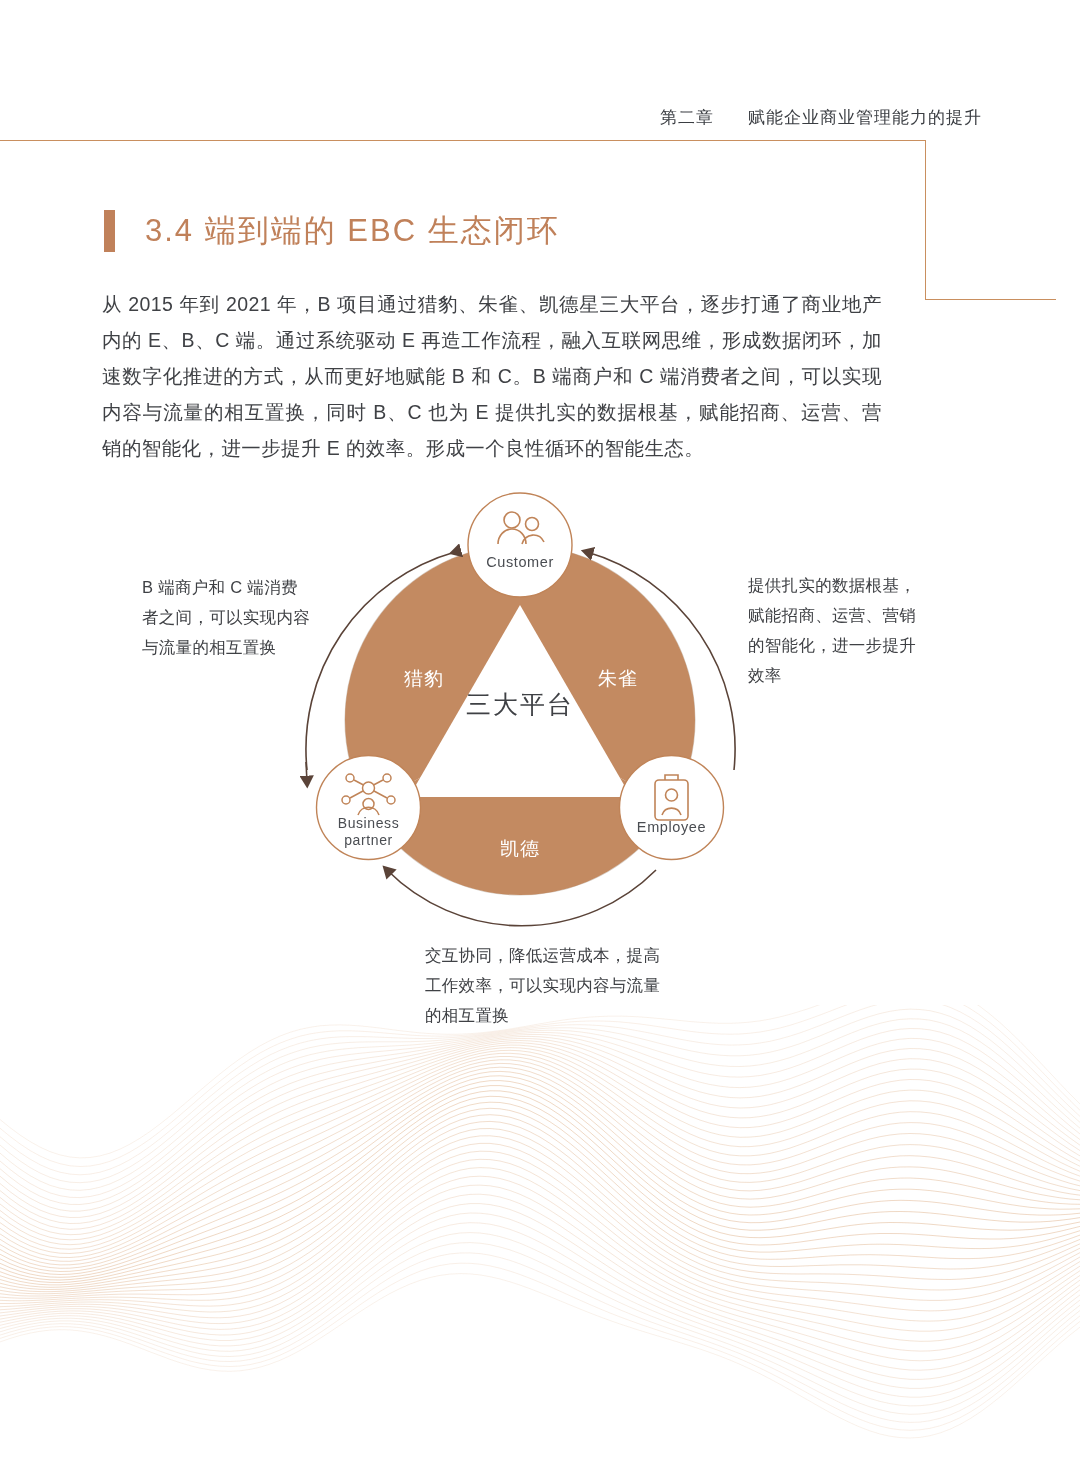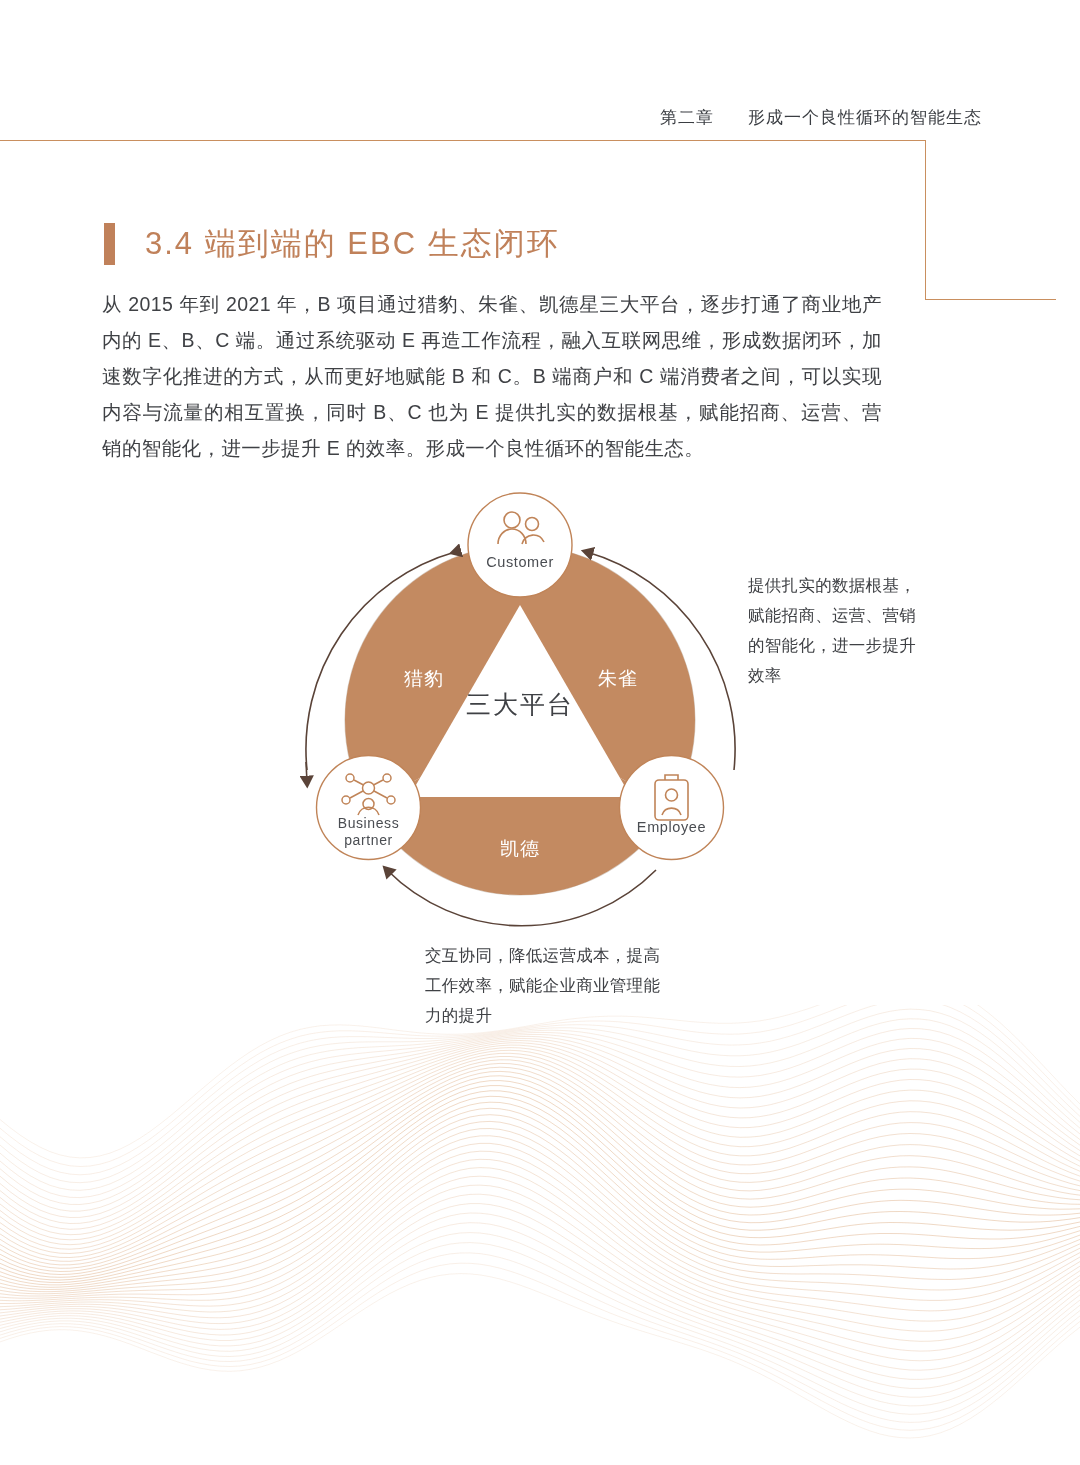--- a/index.html
+++ b/index.html
@@ -51,21 +51,21 @@
     top: 159px;
     width: 130px;
     height: 1px;
     background: #c98f5f;
   }
 
   
   .section-title-wrap {
     position: absolute;
     left: 104px;
-    top: 223px;
+    top: 210px;
     display: flex;
     align-items: center;
     justify-content: flex-end;
   }
   .title-bar {
     width: 11px;
     height: 42px;
     background: #c0815a;
     margin-right: 30px;
   }
@@ -118,21 +118,21 @@
     left: 0;
     bottom: 0;
     width: 1080px;
     height: 460px;
   }
 </style>
 </head>
 <body>
 
 <div class="header-chapter">
-  <span class="ch-num">第二章</span><span>形成一个良性循环的智能生态</span>
+  <span class="ch-num">第二章</span><span>赋能企业商业管理能力的提升</span>
 </div>
 <div class="header-rule"></div>
 <div class="header-corner"></div>
 
 <div class="section-title-wrap">
   <div class="title-bar"></div>
   <div class="section-title">3.4  端到端的 EBC 生态闭环</div>
 </div>
 
 <div class="body-text">从 2015 年到 2021 年，B 项目通过猎豹、朱雀、凯德星三大平台，逐步打通了商业地产内的 E、B、C 端。通过系统驱动 E 再造工作流程，融入互联网思维，形成数据闭环，加速数字化推进的方式，从而更好地赋能 B 和 C。B 端商户和 C 端消费者之间，可以实现内容与流量的相互置换，同时 B、C 也为 E 提供扎实的数据根基，赋能招商、运营、营销的智能化，进一步提升 E 的效率。形成一个良性循环的智能生态。</div>
@@ -217,22 +217,23 @@
       <path d="M 355 82 A 205 205 0 0 0 207 300" marker-start="url(#arrowA)"></path>
       <path d="M 207 295 L 207 305" stroke="none"></path>
       <path d="M 206 292 L 207 312" marker-end="url(#arrowA)"></path>
 
       <path d="M 634 300 A 205 205 0 0 0 487 82" marker-end="url(#arrowA)"></path>
 
       <path d="M 556 400 A 190 190 0 0 1 287 400" marker-end="url(#arrowA)"></path>
     </g>
   </svg>
 
+  <div class="note note-left">B 端商户和 C 端消费者之间，可以实现内容与流量的相互置换</div>
   <div class="note note-right">提供扎实的数据根基，赋能招商、运营、营销的智能化，进一步提升效率</div>
-  <div class="note note-bottom">交互协同，降低运营成本，提高工作效率，赋能企业商业管理能力的提升</div>
+  <div class="note note-bottom">交互协同，降低运营成本，提高工作效率，可以实现内容与流量的相互置换</div>
 </div>
 
 <svg class="waves" viewBox="0 0 1080 460" preserveAspectRatio="none">
   <g fill="none" stroke="#e0b590" stroke-width="0.8" opacity="0.85">
 
     <g id="wavegroup">
         <path d="M0.0,114.5 L10.0,122.6 L20.0,130.0 L30.0,136.5 L40.0,142.1 L50.0,146.6 L60.0,149.9 L70.0,152.0 L80.0,152.9 L90.0,152.5 L100.0,150.9 L110.0,148.1 L120.0,144.1 L130.0,139.1 L140.0,133.2 L150.0,126.5 L160.0,119.0 L170.0,111.1 L180.0,102.7 L190.0,94.2 L200.0,85.6 L210.0,77.1 L220.0,68.9 L230.0,61.0 L240.0,53.7 L250.0,46.9 L260.0,40.9 L270.0,35.6 L280.0,31.1 L290.0,27.3 L300.0,24.4 L310.0,22.3 L320.0,20.8 L330.0,20.1 L340.0,19.9 L350.0,20.2 L360.0,20.9 L370.0,21.9 L380.0,23.1 L390.0,24.4 L400.0,25.7 L410.0,26.8 L420.0,27.9 L430.0,28.6 L440.0,29.1 L450.0,29.3 L460.0,29.2 L470.0,28.7 L480.0,27.9 L490.0,26.8 L500.0,25.5 L510.0,24.0 L520.0,22.3 L530.0,20.6 L540.0,18.8 L550.0,17.1 L560.0,15.5 L570.0,14.1 L580.0,13.0 L590.0,12.1 L600.0,11.5 L610.0,11.1 L620.0,11.1 L630.0,11.4 L640.0,11.9 L650.0,12.7 L660.0,13.6 L670.0,14.5 L680.0,15.5 L690.0,16.5 L700.0,17.3 L710.0,17.9 L720.0,18.3 L730.0,18.3 L740.0,17.9 L750.0,17.1 L760.0,15.8 L770.0,14.1 L780.0,11.9 L790.0,9.3 L800.0,6.3 L810.0,3.1 L820.0,-0.5 L830.0,-4.1 L840.0,-7.8 L850.0,-11.3 L860.0,-14.7 L870.0,-17.7 L880.0,-20.2 L890.0,-22.1 L900.0,-23.3 L910.0,-23.7 L920.0,-23.1 L930.0,-21.6 L940.0,-19.1 L950.0,-15.5 L960.0,-10.8 L970.0,-5.1 L980.0,1.5 L990.0,9.2 L1000.0,17.6 L1010.0,26.8 L1020.0,36.5 L1030.0,46.8 L1040.0,57.3 L1050.0,67.9 L1060.0,78.6 L1070.0,89.0 L1080.0,99.0" opacity="0.28"></path>
         <path d="M0.0,123.2 L10.0,131.4 L20.0,138.9 L30.0,145.5 L40.0,151.0 L50.0,155.5 L60.0,158.7 L70.0,160.8 L80.0,161.5 L90.0,161.0 L100.0,159.2 L110.0,156.3 L120.0,152.1 L130.0,147.0 L140.0,140.9 L150.0,134.1 L160.0,126.5 L170.0,118.5 L180.0,110.1 L190.0,101.5 L200.0,92.8 L210.0,84.3 L220.0,76.1 L230.0,68.2 L240.0,60.9 L250.0,54.1 L260.0,48.0 L270.0,42.7 L280.0,38.1 L290.0,34.3 L300.0,31.2 L310.0,28.9 L320.0,27.3 L330.0,26.3 L340.0,25.8 L350.0,25.8 L360.0,26.2 L370.0,26.8 L380.0,27.6 L390.0,28.5 L400.0,29.3 L410.0,30.1 L420.0,30.7 L430.0,31.0 L440.0,31.2 L450.0,31.0 L460.0,30.6 L470.0,29.9 L480.0,28.9 L490.0,27.7 L500.0,26.4 L510.0,24.9 L520.0,23.3 L530.0,21.8 L540.0,20.3 L550.0,19.0 L560.0,17.8 L570.0,16.9 L580.0,16.3 L590.0,16.0 L600.0,16.0 L610.0,16.3 L620.0,16.9 L630.0,17.9 L640.0,19.0 L650.0,20.4 L660.0,21.9 L670.0,23.4 L680.0,24.9 L690.0,26.3 L700.0,27.5 L710.0,28.4 L720.0,29.0 L730.0,29.2 L740.0,29.0 L750.0,28.2 L760.0,27.0 L770.0,25.2 L780.0,23.0 L790.0,20.3 L800.0,17.1 L810.0,13.7 L820.0,10.0 L830.0,6.2 L840.0,2.3 L850.0,-1.4 L860.0,-4.9 L870.0,-8.1 L880.0,-10.7 L890.0,-12.8 L900.0,-14.1 L910.0,-14.6 L920.0,-14.1 L930.0,-12.7 L940.0,-10.2 L950.0,-6.7 L960.0,-2.1 L970.0,3.5 L980.0,10.1 L990.0,17.6 L1000.0,25.9 L1010.0,34.9 L1020.0,44.5 L1030.0,54.5 L1040.0,64.7 L1050.0,75.1 L1060.0,85.4 L1070.0,95.5 L1080.0,105.3" opacity="0.30"></path>
         <path d="M0.0,131.7 L10.0,140.0 L20.0,147.6 L30.0,154.1 L40.0,159.7 L50.0,164.1 L60.0,167.2 L70.0,169.1 L80.0,169.8 L90.0,169.1 L100.0,167.2 L110.0,164.1 L120.0,159.9 L130.0,154.6 L140.0,148.4 L150.0,141.4 L160.0,133.8 L170.0,125.7 L180.0,117.3 L190.0,108.7 L200.0,100.0 L210.0,91.5 L220.0,83.3 L230.0,75.4 L240.0,68.1 L250.0,61.4 L260.0,55.3 L270.0,49.9 L280.0,45.3 L290.0,41.4 L300.0,38.2 L310.0,35.7 L320.0,33.9 L330.0,32.6 L340.0,31.9 L350.0,31.6 L360.0,31.6 L370.0,31.8 L380.0,32.2 L390.0,32.6 L400.0,33.0 L410.0,33.3 L420.0,33.5 L430.0,33.5 L440.0,33.2 L450.0,32.7 L460.0,32.0 L470.0,31.1 L480.0,30.0 L490.0,28.7 L500.0,27.3 L510.0,25.9 L520.0,24.5 L530.0,23.1 L540.0,21.9 L550.0,21.0 L560.0,20.2 L570.0,19.8 L580.0,19.7 L590.0,20.0 L600.0,20.6 L610.0,21.6 L620.0,22.8 L630.0,24.4 L640.0,26.2 L650.0,28.1 L660.0,30.2 L670.0,32.2 L680.0,34.2 L690.0,36.0 L700.0,37.6 L710.0,38.8 L720.0,39.7 L730.0,40.1 L740.0,39.9 L750.0,39.3 L760.0,38.0 L770.0,36.3 L780.0,33.9 L790.0,31.1 L800.0,27.9 L810.0,24.3 L820.0,20.5 L830.0,16.5 L840.0,12.5 L850.0,8.6 L860.0,4.9 L870.0,1.6 L880.0,-1.2 L890.0,-3.3 L900.0,-4.7 L910.0,-5.3 L920.0,-4.9 L930.0,-3.6 L940.0,-1.2 L950.0,2.3 L960.0,6.8 L970.0,12.3 L980.0,18.7 L990.0,26.1 L1000.0,34.3 L1010.0,43.1 L1020.0,52.4 L1030.0,62.2 L1040.0,72.2 L1050.0,82.3 L1060.0,92.3 L1070.0,102.0 L1080.0,111.4" opacity="0.32"></path>
         <path d="M0.0,140.0 L10.0,148.4 L20.0,155.9 L30.0,162.5 L40.0,168.0 L50.0,172.3 L60.0,175.4 L70.0,177.2 L80.0,177.7 L90.0,176.9 L100.0,174.9 L110.0,171.7 L120.0,167.3 L130.0,161.9 L140.0,155.6 L150.0,148.6 L160.0,140.9 L170.0,132.8 L180.0,124.4 L190.0,115.8 L200.0,107.2 L210.0,98.7 L220.0,90.5 L230.0,82.7 L240.0,75.4 L250.0,68.7 L260.0,62.6 L270.0,57.2 L280.0,52.5 L290.0,48.6 L300.0,45.3 L310.0,42.6 L320.0,40.6 L330.0,39.1 L340.0,38.1 L350.0,37.4 L360.0,37.0 L370.0,36.9 L380.0,36.8 L390.0,36.8 L400.0,36.8 L410.0,36.7 L420.0,36.4 L430.0,36.0 L440.0,35.3 L450.0,34.5 L460.0,33.5 L470.0,32.3 L480.0,31.0 L490.0,29.7 L500.0,28.3 L510.0,26.9 L520.0,25.6 L530.0,24.5 L540.0,23.7 L550.0,23.0 L560.0,22.8 L570.0,22.8 L580.0,23.3 L590.0,24.1 L600.0,25.3 L610.0,26.9 L620.0,28.8 L630.0,31.0 L640.0,33.4 L650.0,35.9 L660.0,38.5 L670.0,41.0 L680.0,43.5 L690.0,45.7 L700.0,47.6 L710.0,49.2 L720.0,50.2 L730.0,50.8 L740.0,50.8 L750.0,50.2 L760.0,49.0 L770.0,47.2 L780.0,44.8 L790.0,41.9 L800.0,38.6 L810.0,34.8 L820.0,30.9 L830.0,26.7 L840.0,22.6 L850.0,18.6 L860.0,14.8 L870.0,11.4 L880.0,8.5 L890.0,6.3 L900.0,4.8 L910.0,4.1 L920.0,4.5 L930.0,5.7 L940.0,8.1 L950.0,11.4 L960.0,15.8 L970.0,21.2 L980.0,27.6 L990.0,34.8 L1000.0,42.8 L1010.0,51.4 L1020.0,60.5 L1030.0,70.0 L1040.0,79.6 L1050.0,89.4 L1060.0,99.0 L1070.0,108.4 L1080.0,117.4" opacity="0.35"></path>

